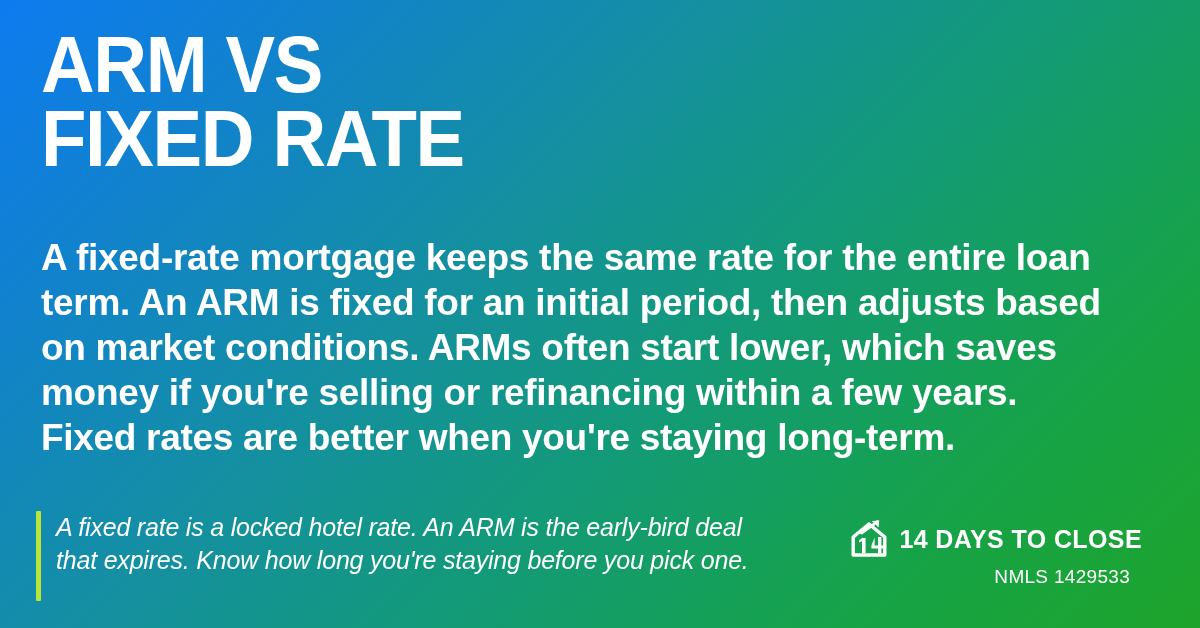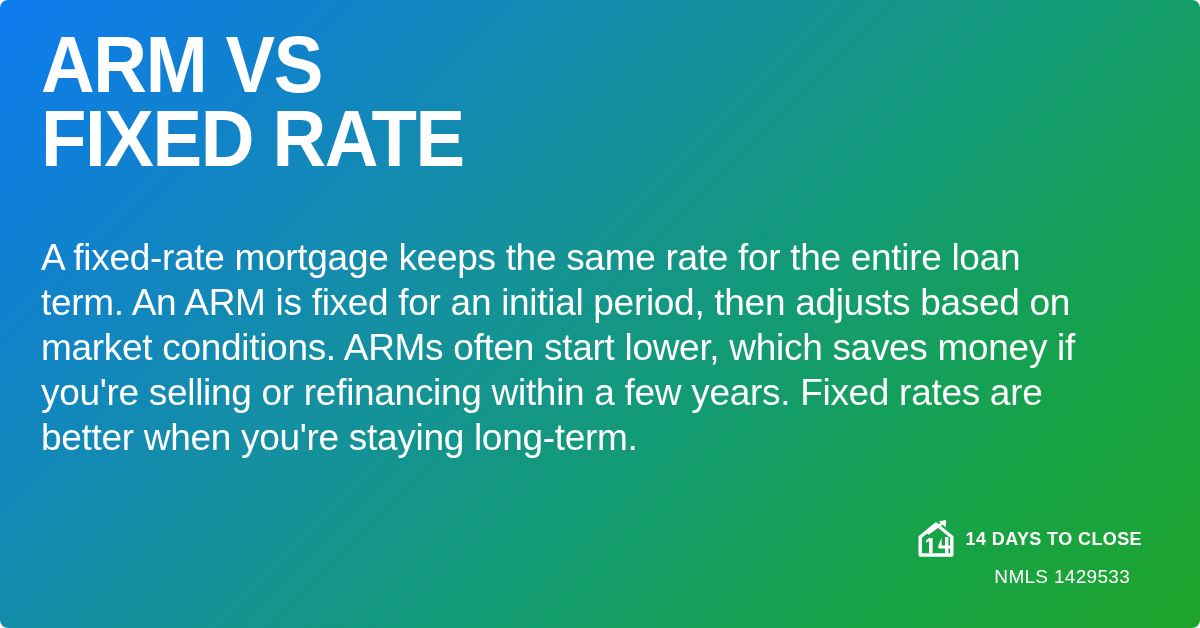--- a/index.html
+++ b/index.html
@@ -21,21 +21,20 @@
     box-sizing: border-box;
     background:
       linear-gradient(135deg,
         #0d7bf0 0%,
         #1182cc 18%,
         #148fa3 38%,
         #139a78 58%,
         #16a348 80%,
         #1ea42b 100%);
     overflow: hidden;
-    border-radius: 8px;
   }
 
   
   #title-block {
     position: absolute;
     left: 41px;
     top: 28px;
     width: 1090px;
   }
   .title-line {
@@ -53,21 +52,21 @@
   }
 
   
   #body-paragraph {
     position: absolute;
     left: 41px;
     top: 198px;
     width: 1070px;
     color: #ffffff;
     font-family: "Liberation Sans", sans-serif;
-    font-weight: normal;
+    font-weight: bold;
     font-size: 37px;
     line-height: 45px;
     letter-spacing: -0.3px;
   }
 
   
   #quote-block {
     position: absolute;
     left: 36px;
     top: 511px;
@@ -109,21 +108,21 @@
   #brand-mark {
     width: 40px;
     height: 38px;
     display: block;
     flex: 0 0 40px;
   }
   #brand-name {
     color: #ffffff;
     font-family: "Liberation Sans", sans-serif;
     font-weight: bold;
-    font-size: 18px;
+    font-size: 25px;
     letter-spacing: 0.4px;
     line-height: 1;
     white-space: nowrap;
   }
   #brand-nmls {
     color: #ffffff;
     font-family: "Liberation Sans", sans-serif;
     font-weight: normal;
     font-size: 19px;
     letter-spacing: 0.3px;
@@ -138,20 +137,24 @@
 
 <div id="card">
 
   <div id="title-block">
     <span class="title-line">ARM VS</span>
     <span class="title-line">FIXED RATE</span>
   </div>
 
   <p id="body-paragraph">A fixed-rate mortgage keeps the same rate for the entire loan term. An ARM is fixed for an initial period, then adjusts based on market conditions. ARMs often start lower, which saves money if you're selling or refinancing within a few years. Fixed rates are better when you're staying long-term.</p>
 
+  <div id="quote-block">
+    <div id="quote-accent-bar"></div>
+    <div id="quote-text">A fixed rate is a locked hotel rate. An ARM is the early-bird deal that expires. Know how long you're staying before you pick one.</div>
+  </div>
 
   <div id="brand-lockup">
     <div id="brand-row">
       <svg id="brand-mark" viewBox="0 0 40 38" aria-hidden="true">
 
         <path d="M3.2 17.0 L19.0 4.0 L34.8 17.0 L34.8 35.0 L3.2 35.0 Z" fill="none" stroke="#ffffff" stroke-width="3.4" stroke-linejoin="round"></path>
 
         <path d="M12.0 18.0 L15.6 18.0 L15.6 33.0 L12.0 33.0 Z" fill="#ffffff"></path>
         <path d="M9.0 20.4 L12.6 17.6 L12.6 21.0 L9.0 22.6 Z" fill="#ffffff"></path>
 

